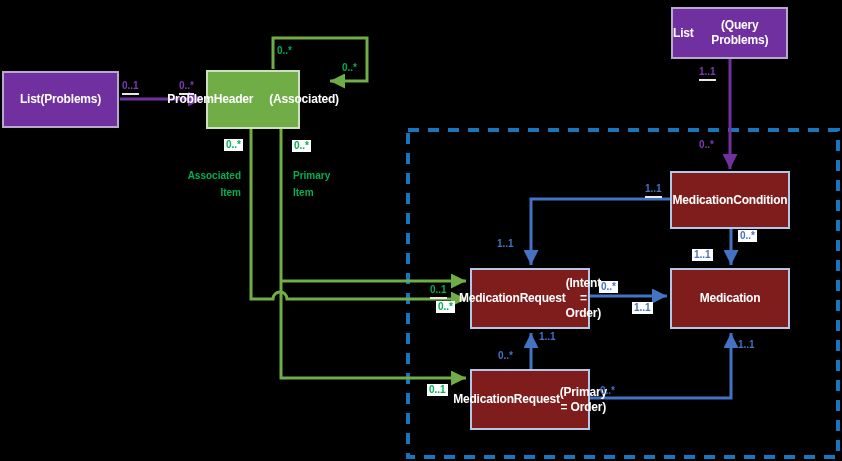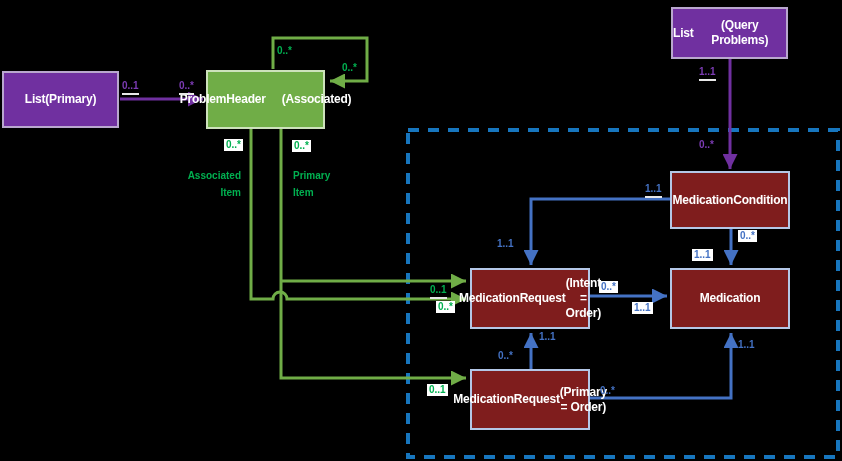--- a/index.html
+++ b/index.html
@@ -53,24 +53,24 @@
 
     <path d="M670,199 L531,199 L531,265" stroke="#4472C4" stroke-width="3" fill="none" marker-end="url(#arrowB)"></path>
     <path d="M731,229 L731,265" stroke="#4472C4" stroke-width="3" fill="none" marker-end="url(#arrowB)"></path>
     <path d="M590,296 L667,296" stroke="#4472C4" stroke-width="3" fill="none" marker-end="url(#arrowB)"></path>
     <path d="M531,369 L531,333" stroke="#4472C4" stroke-width="3" fill="none" marker-end="url(#arrowB)"></path>
     <path d="M590,398 L731,398 L731,333" stroke="#4472C4" stroke-width="3" fill="none" marker-end="url(#arrowB)"></path>
   </svg>
 
   <div class="node purple" style="left:2px;top:71px;width:117px;height:57px;">
     <div class="t">List</div>
-    <div class="t">(Primary)</div>
+    <div class="t">(Problems)</div>
   </div>
 
-  <div class="node green" style="left:206px;top:70px;width:119px;height:59px;gap:16px;">
+  <div class="node green" style="left:206px;top:70px;width:94px;height:59px;gap:16px;">
     <div class="t">ProblemHeader</div>
     <div class="t">(Associated)</div>
   </div>
 
   <div class="node purple" style="left:671px;top:7px;width:117px;height:52px;">
     <div class="t">List</div>
     <div class="t">(Query Problems)</div>
   </div>
 
   <div class="node blue" style="left:670px;top:171px;width:120px;height:58px;">

